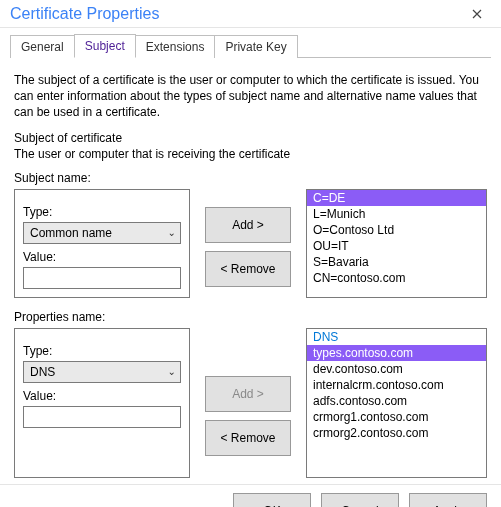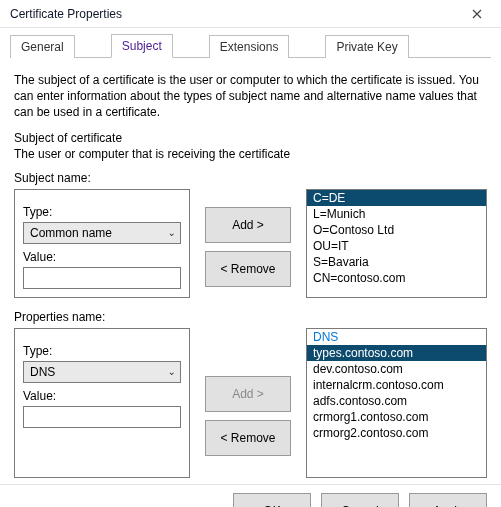--- a/index.html
+++ b/index.html
@@ -10,32 +10,31 @@
     color: #000;
     background: #fff;
     width: 501px;
   }
   .window { width: 501px; }
   .titlebar {
     display: flex; align-items: center; justify-content: space-between;
     height: 28px; padding: 0 4px 0 10px;
     border-bottom: 1px solid #e5e5e5;
   }
-  .title { color: #0f172a; font-size: 12px; }
+  .title { color: #3b82f6; font-size: 16px; }
   .close {
     width: 40px; height: 24px; display: flex; align-items: center; justify-content: center;
     color: #555;
   }
   .close svg { width: 10px; height: 10px; }
   .tabs-wrap { padding: 5px 10px 0 10px; }
   .tabs {
     display: flex; align-items: flex-end;
     border-bottom: 1px solid #bfbfbf;
     position: relative;
-    gap: 37px;
   }
   .tab {
     padding: 4px 10px 4px 10px;
     border: 1px solid #bfbfbf;
     border-bottom: none;
     background: #fff;
     color: #4c1d95;
     margin-right: -1px;
     position: relative;
     top: 1px;
@@ -93,21 +92,21 @@
   }
   .btn.disabled { color: #8a8a8a; }
   .listbox {
     flex:1; border: 1px solid #7a7a7a;
     background:#fff;
     padding: 0;
     overflow: hidden;
     min-height: 90px;
   }
   .li-item { padding: 1px 6px; white-space: nowrap; }
-  .li-item.sel { background: #0c4a6e; color: #fff; }
+  .li-item.sel { background: #8b5cf6; color: #fff; }
   .li-head { padding: 1px 6px; color: #0078d7; }
   .section-hdr { margin: 12px 0 4px 0; }
   .footer {
     display: flex; gap: 10px; justify-content: flex-end;
     padding: 8px 14px 10px 14px;
     border-top: 1px solid #e5e5e5;
   }
   .footer .btn { min-width: 78px; background:#e1e1e1; }
   .block1 .list-col .listbox { min-height: 96px; }
   .block2 .list-col .listbox { min-height: 150px; }

